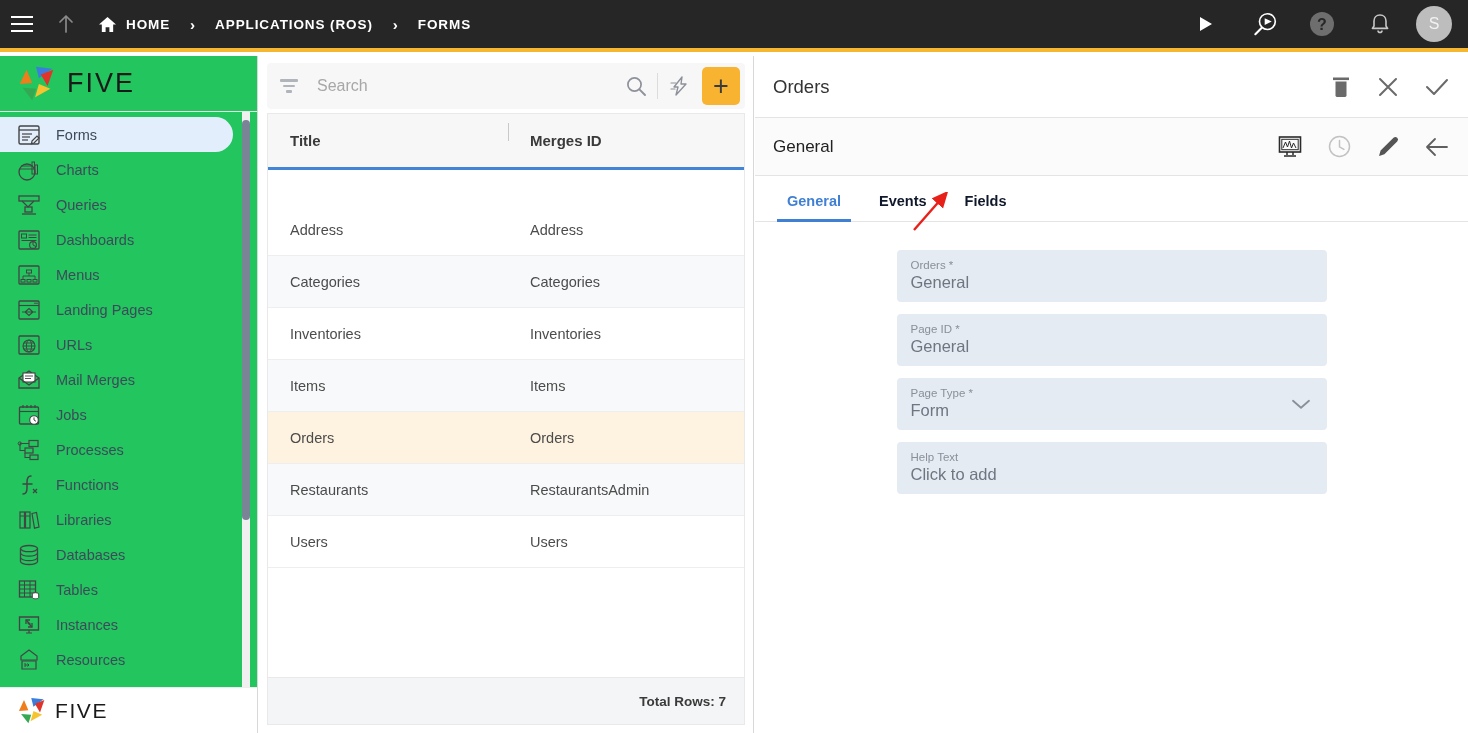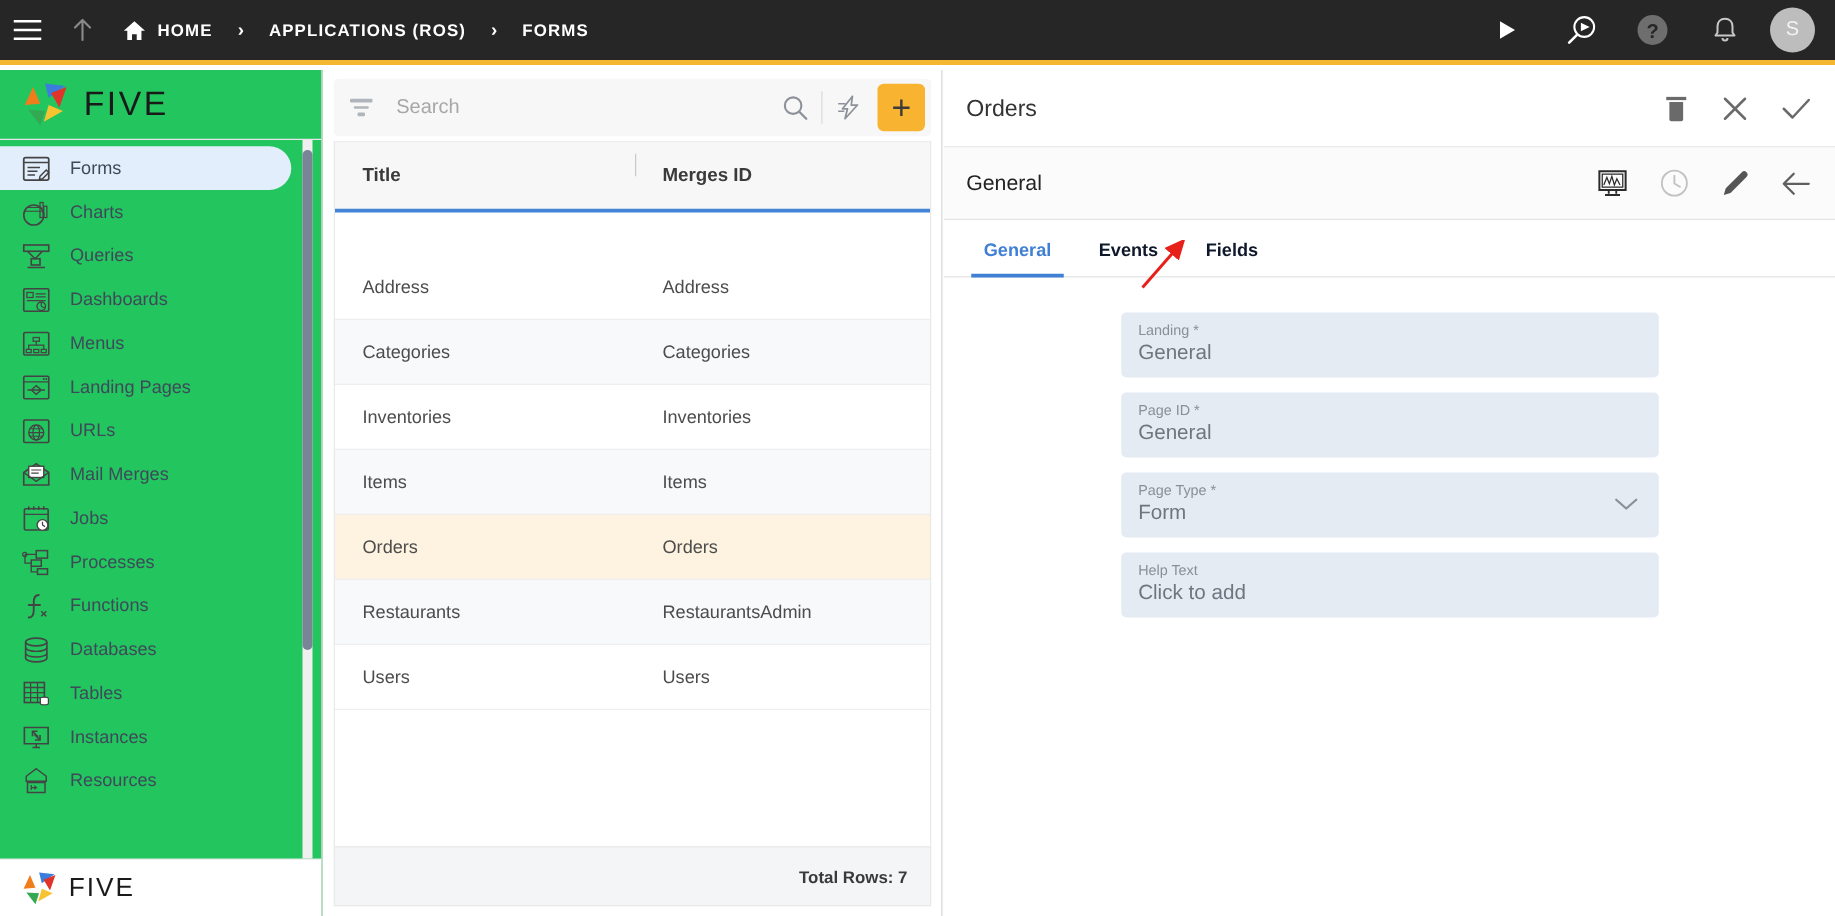--- a/index.html
+++ b/index.html
@@ -391,20 +391,32 @@
       <div class="sb-item">
         <span class="ico">
           <svg width="24" height="24" viewBox="0 0 24 24">
               <path d="M14 3 C10.5 3 10 6 10 9 v6 c0 3 -0.6 6 -4 6 M6 11 h9" fill="none" stroke="#444" stroke-width="1.5" stroke-linecap="round"></path>
               <path d="M16 16 l4 4 M20 16 l-4 4" stroke="#444" stroke-width="1.2"></path>
             </svg>
         </span>
         <span class="sb-label">Functions</span>
       </div>
 
+      <div class="sb-item">
+        <span class="ico">
+          <svg width="24" height="24" viewBox="0 0 24 24">
+              <rect x="3" y="4" width="4.5" height="16" fill="none" stroke="#444" stroke-width="1.2"></rect>
+              <rect x="8.5" y="4" width="4.5" height="16" fill="none" stroke="#444" stroke-width="1.2"></rect>
+              <path d="M15 5.5 L19.5 4.5 L22 19 L17.5 20.2 z" fill="none" stroke="#444" stroke-width="1.2"></path>
+              <line x1="3" y1="8" x2="7.5" y2="8" stroke="#444" stroke-width="1"></line>
+              <line x1="8.5" y1="8" x2="13" y2="8" stroke="#444" stroke-width="1"></line>
+            </svg>
+        </span>
+        <span class="sb-label">Libraries</span>
+      </div>
 
       <div class="sb-item">
         <span class="ico">
           <svg width="24" height="24" viewBox="0 0 24 24">
               <ellipse cx="12" cy="5.6" rx="8.5" ry="3.1" fill="none" stroke="#444" stroke-width="1.3"></ellipse>
               <path d="M3.5 5.6 v12.8 c0 1.7 3.8 3.1 8.5 3.1 s8.5 -1.4 8.5 -3.1 V5.6" fill="none" stroke="#444" stroke-width="1.3"></path>
               <path d="M3.5 10 c0 1.7 3.8 3.1 8.5 3.1 s8.5 -1.4 8.5 -3.1" fill="none" stroke="#444" stroke-width="1.1"></path>
               <path d="M3.5 14.5 c0 1.7 3.8 3.1 8.5 3.1 s8.5 -1.4 8.5 -3.1" fill="none" stroke="#444" stroke-width="1.1"></path>
             </svg>
         </span>
@@ -594,21 +606,21 @@
       <div class="tab">
         <span>Events</span>
       </div>
       <div class="tab">
         <span>Fields</span>
       </div>
     </div>
 
     <div class="form-area">
       <div class="field">
-        <div class="f-label">Landing *</div>
+        <div class="f-label">Orders *</div>
         <div class="f-value">General</div>
       </div>
       <div class="field">
         <div class="f-label">Page ID *</div>
         <div class="f-value">General</div>
       </div>
       <div class="field">
         <div class="f-label">Page Type *</div>
         <div class="f-value">Form</div>
         <span class="f-caret">

